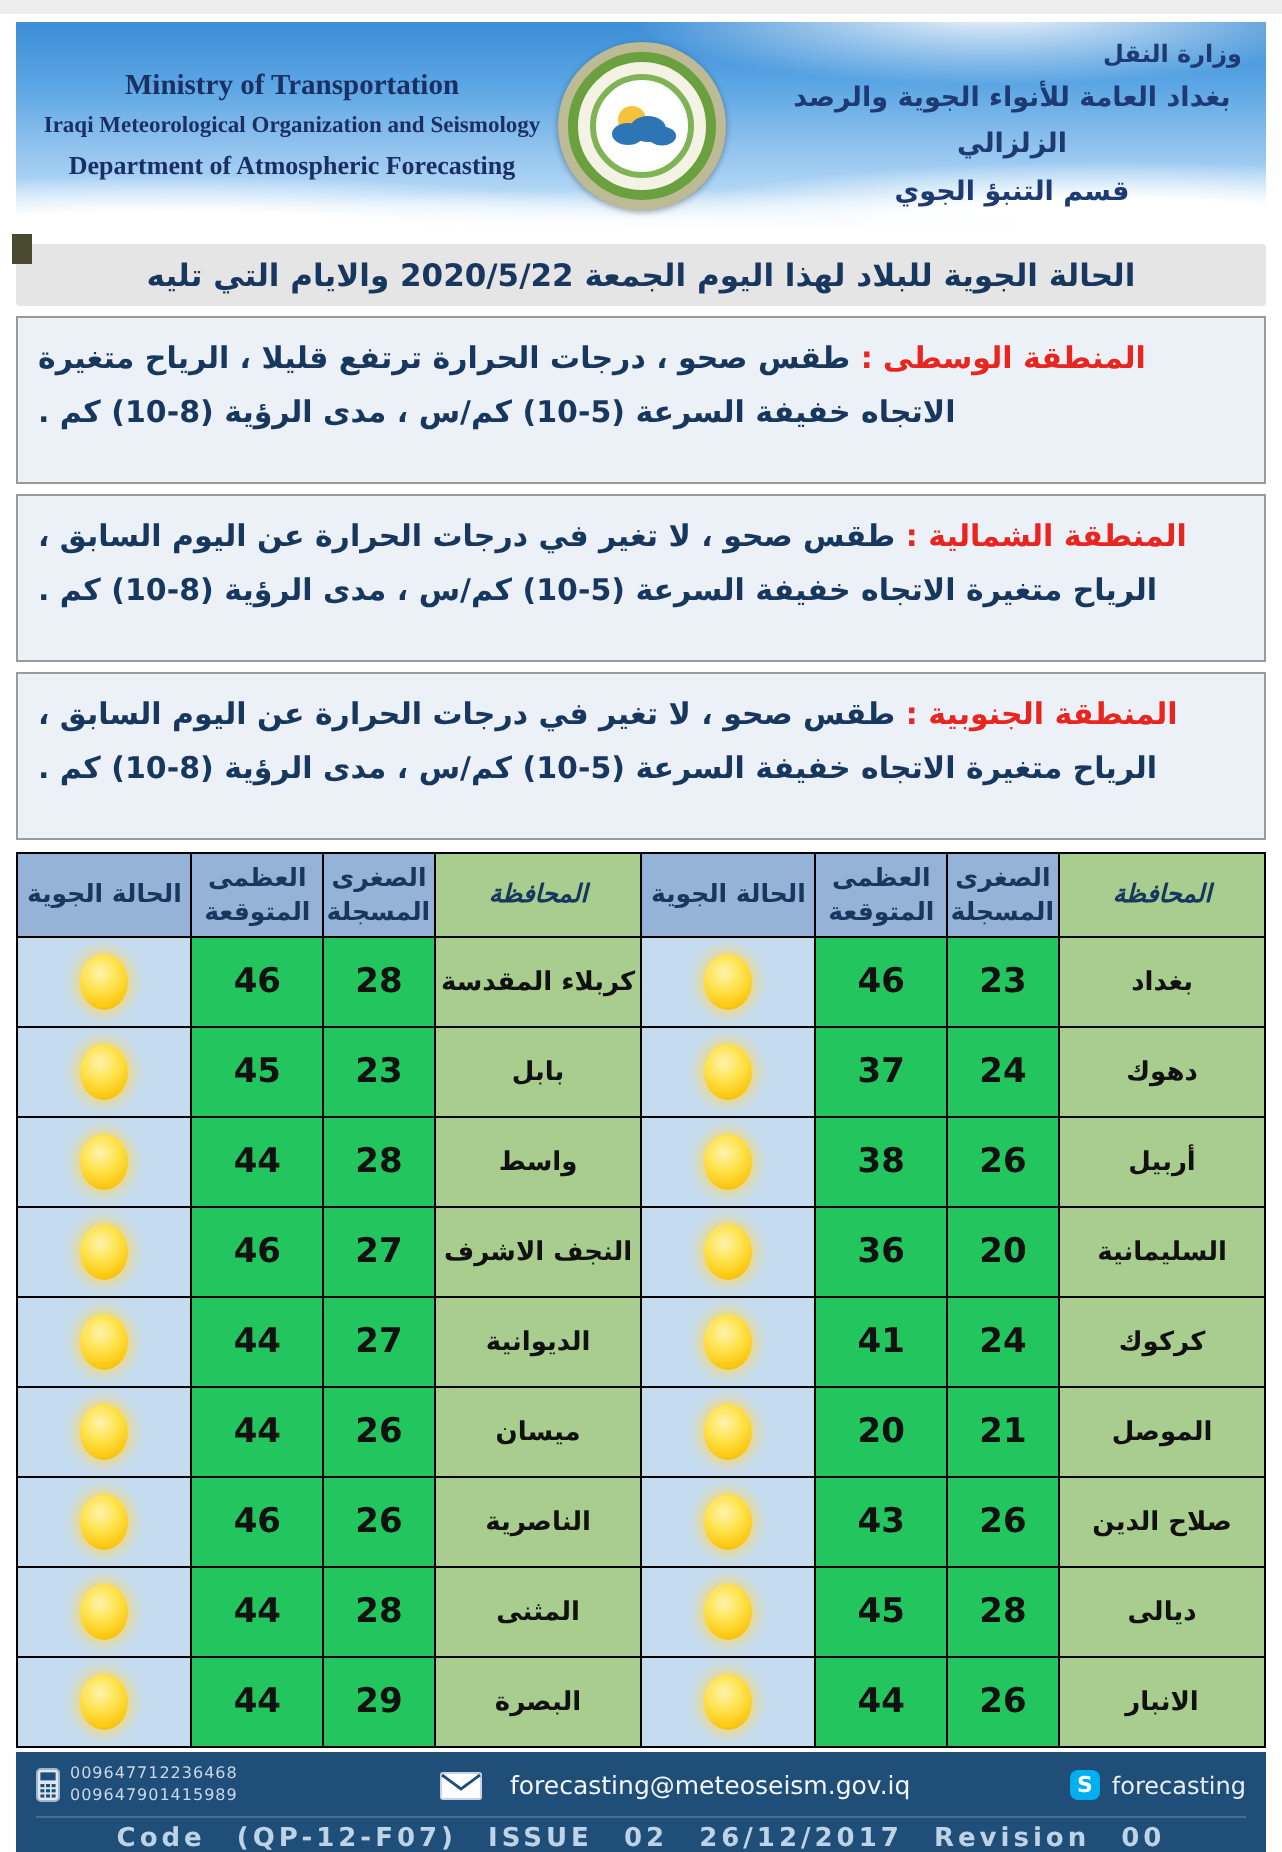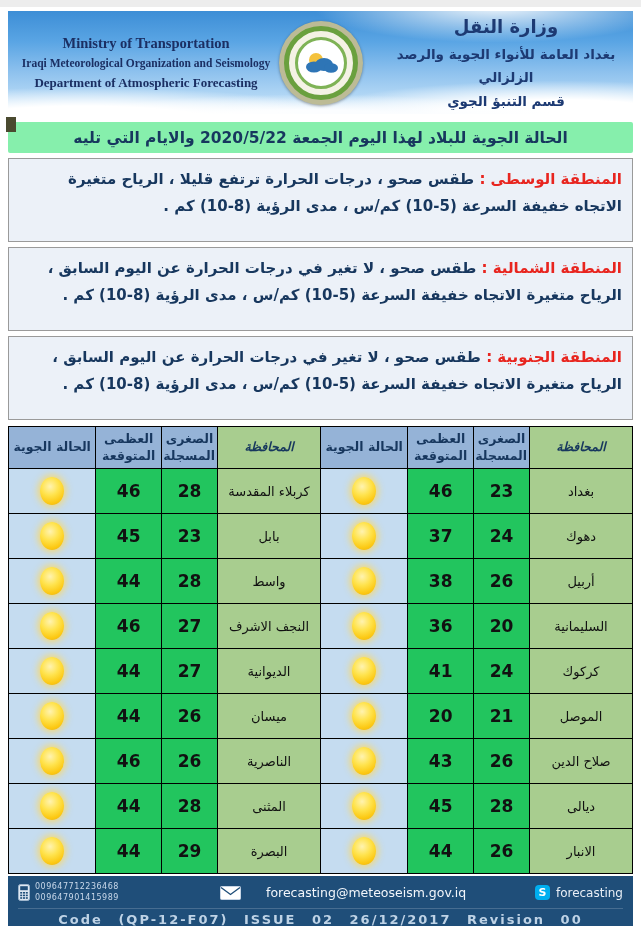--- a/index.html
+++ b/index.html
@@ -41,21 +41,21 @@
   .eng-line-3 { font-size: 13px; }
   .arb-block {
     direction: rtl;
     color: #1d3a73;
     text-align: center;
     font-weight: bold;
     width: 230px;
     line-height: 1.75;
     font-size: 13.5px;
   }
-  .arb-line-1 { font-size: 18px; }
+  .arb-line-1 { font-size: 12px; text-align: right; }
   .logo {
     position: absolute;
     left: 50%; top: 10px;
     transform: translateX(-50%);
     width: 84px; height: 84px;
     border-radius: 50%;
     background: #bcbb96;
     display: flex; align-items: center; justify-content: center;
     box-shadow: 0 1px 3px rgba(0,0,0,0.35);
   }
@@ -72,21 +72,21 @@
     background: #ffffff;
     border: 3px solid #7fb356;
     display: flex; align-items: center; justify-content: center;
   }
 
   
   .banner {
     position: relative;
     margin-top: 8px;
     height: 31px;
-    background: #86efac;
+    background: #e5e5e5;
     border-radius: 2px;
     display: flex; align-items: center; justify-content: center;
     direction: rtl;
     color: #17375E;
     font-weight: bold;
     font-size: 15.5px;
   }
   .banner::before {
     content: "";
     position: absolute;
@@ -96,21 +96,21 @@
   }
 
   
   .region {
     margin-top: 5px;
     min-height: 84px;
     background: #ECF1F8;
     border: 1px solid #9a9a9a;
     padding: 7px 10px;
     direction: rtl;
-    text-align: right;
+    text-align: left;
     font-weight: bold;
     color: #17375E;
     font-size: 15px;
     line-height: 1.8;
   }
   .region-label { color: #E8251F; }
 
   
   table.weather {
     margin-top: 6px;
@@ -130,21 +130,21 @@
     font-size: 12.5px;
     color: #17375E;
     font-weight: bold;
     line-height: 1.3;
     background: #95B3D7;
   }
   .weather thead th.th-gov { background: #A8CD8F; font-style: italic; }
   .weather tbody tr { height: 45px; }
   td.gov {
     background: #A8CD8F;
-    font-weight: normal;
+    font-weight: bold;
     font-size: 13px;
     color: #111;
   }
   td.num {
     font-size: 17px;
     font-weight: bold;
     color: #111;
     background: #22c55e;
     font-family: "DejaVu Sans", sans-serif;
   }
@@ -160,21 +160,21 @@
   
   .footer {
     margin-top: 2px;
     background: #1F4E79;
     padding: 4px 10px 3px;
     color: #fff;
   }
   .f-top { display: flex; align-items: center; height: 25px; }
   .phone-block { display: flex; align-items: center; gap: 5px; width: 202px; }
   .phone-nums { font-size: 8px; line-height: 1.3; color: #c9d8ea; letter-spacing: 0.5px; }
-  .email-block { display: flex; align-items: center; gap: 25px; flex: 1; }
+  .email-block { display: flex; align-items: center; gap: 14px; flex: 1; }
   .email-text { font-size: 12.5px; color: #f2f6fb; }
   .skype-block { display: flex; align-items: center; gap: 6px; }
   .skype-badge {
     width: 15px; height: 15px;
     border-radius: 4px;
     background: #00AFF0;
     color: #fff;
     font-size: 11px;
     font-weight: bold;
     display: flex; align-items: center; justify-content: center;

